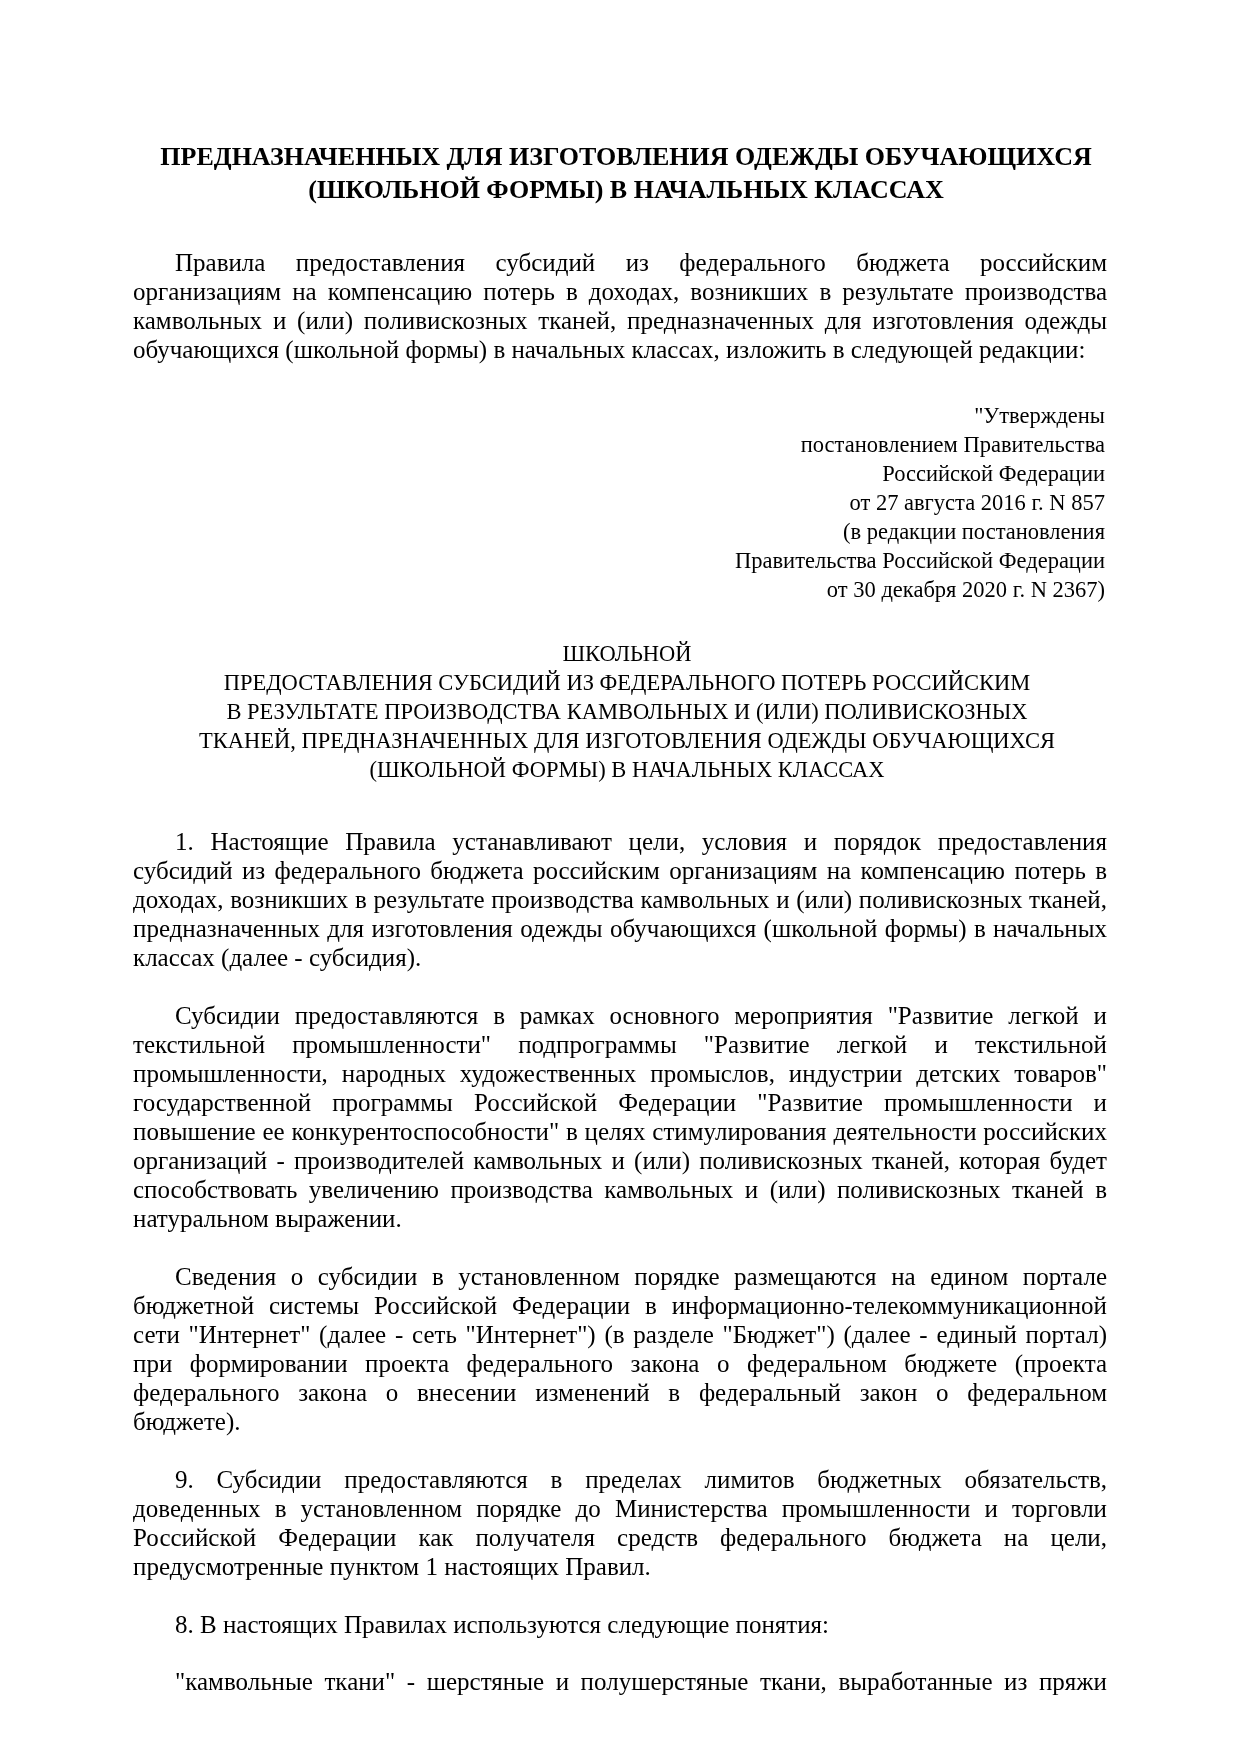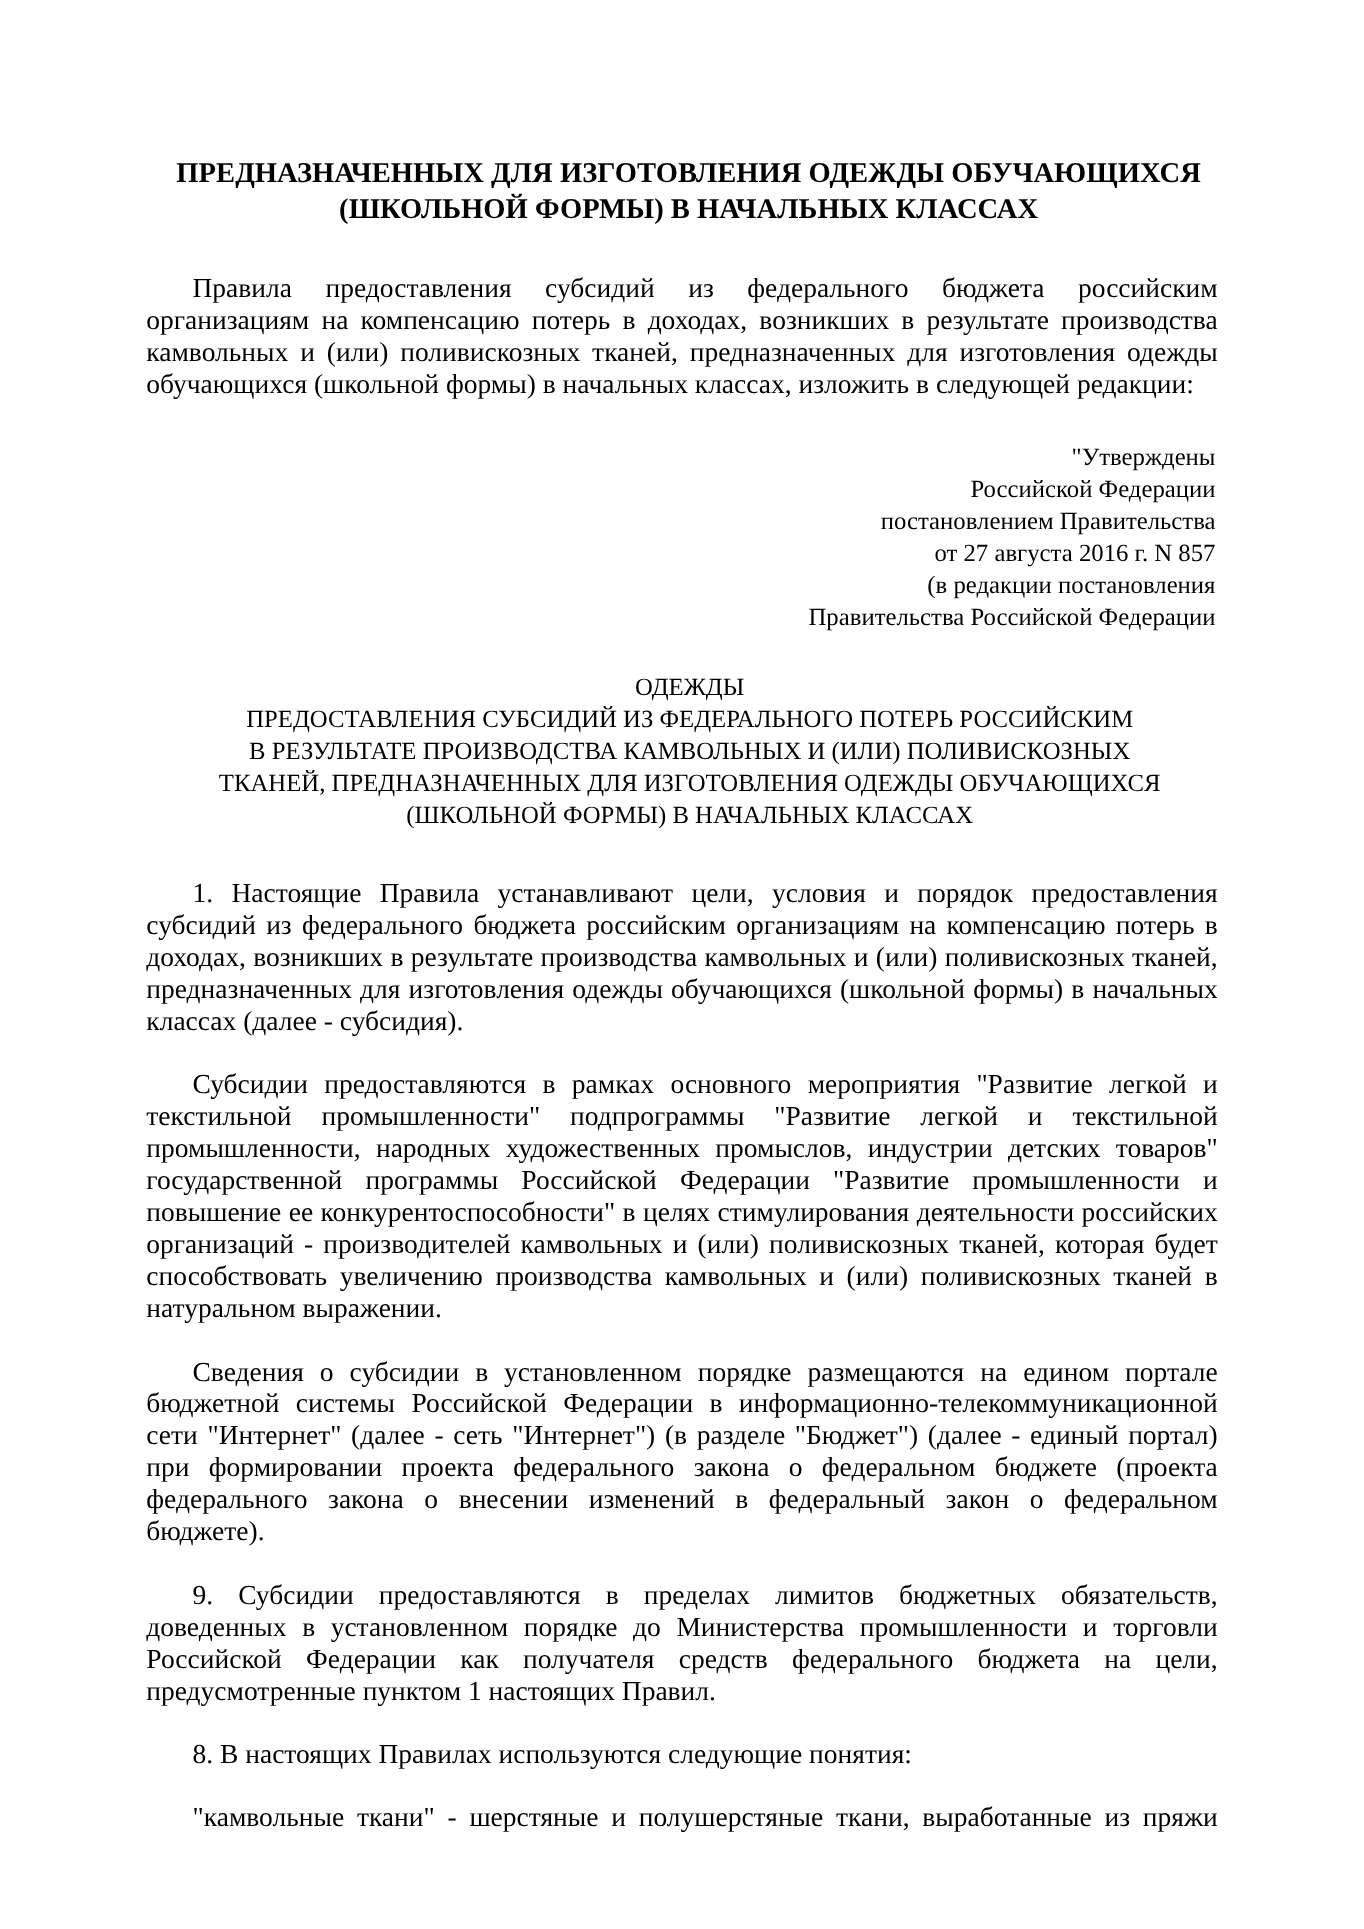--- a/index.html
+++ b/index.html
@@ -74,29 +74,30 @@
 
     <h1 class="doc-heading">
       <span class="line">ПРЕДНАЗНАЧЕННЫХ ДЛЯ ИЗГОТОВЛЕНИЯ ОДЕЖДЫ ОБУЧАЮЩИХСЯ</span>
       <span class="line">(ШКОЛЬНОЙ ФОРМЫ) В НАЧАЛЬНЫХ КЛАССАХ</span>
     </h1>
 
     <p class="indent intro">Правила предоставления субсидий из федерального бюджета российским организациям на компенсацию потерь в доходах, возникших в результате производства камвольных и (или) поливискозных тканей, предназначенных для изготовления одежды обучающихся (школьной формы) в начальных классах, изложить в следующей редакции:</p>
 
     <div class="approval">
       <span class="line">"Утверждены</span>
+      <span class="line">постановлением Правительства</span>
       <span class="line">Российской Федерации</span>
-      <span class="line">постановлением Правительства</span>
       <span class="line">от 27 августа 2016 г. N 857</span>
       <span class="line">(в редакции постановления</span>
       <span class="line">Правительства Российской Федерации</span>
+      <span class="line">от 30 декабря 2020 г. N 2367)</span>
     </div>
 
     <div class="rules-title">
-      <span class="line">ОДЕЖДЫ</span>
+      <span class="line">ШКОЛЬНОЙ</span>
       <span class="line">ПРЕДОСТАВЛЕНИЯ СУБСИДИЙ ИЗ ФЕДЕРАЛЬНОГО ПОТЕРЬ РОССИЙСКИМ</span>
       <span class="line">В РЕЗУЛЬТАТЕ ПРОИЗВОДСТВА КАМВОЛЬНЫХ И (ИЛИ) ПОЛИВИСКОЗНЫХ</span>
       <span class="line">ТКАНЕЙ, ПРЕДНАЗНАЧЕННЫХ ДЛЯ ИЗГОТОВЛЕНИЯ ОДЕЖДЫ ОБУЧАЮЩИХСЯ</span>
       <span class="line">(ШКОЛЬНОЙ ФОРМЫ) В НАЧАЛЬНЫХ КЛАССАХ</span>
     </div>
 
     <p class="indent p1">1. Настоящие Правила устанавливают цели, условия и порядок предоставления субсидий из федерального бюджета российским организациям на компенсацию потерь в доходах, возникших в результате производства камвольных и (или) поливискозных тканей, предназначенных для изготовления одежды обучающихся (школьной формы) в начальных классах (далее - субсидия).</p>
     <p class="indent gap">Субсидии предоставляются в рамках основного мероприятия "Развитие легкой и текстильной промышленности" подпрограммы "Развитие легкой и текстильной промышленности, народных художественных промыслов, индустрии детских товаров" государственной программы Российской Федерации "Развитие промышленности и повышение ее конкурентоспособности" в целях стимулирования деятельности российских организаций - производителей камвольных и (или) поливискозных тканей, которая будет способствовать увеличению производства камвольных и (или) поливискозных тканей в натуральном выражении.</p>
     <p class="indent gap">Сведения о субсидии в установленном порядке размещаются на едином портале бюджетной системы Российской Федерации в информационно-телекоммуникационной сети "Интернет" (далее - сеть "Интернет") (в разделе "Бюджет") (далее - единый портал) при формировании проекта федерального закона о федеральном бюджете (проекта федерального закона о внесении изменений в федеральный закон о федеральном бюджете).</p>
     <p class="indent gap">9. Субсидии предоставляются в пределах лимитов бюджетных обязательств, доведенных в установленном порядке до Министерства промышленности и торговли Российской Федерации как получателя средств федерального бюджета на цели, предусмотренные пунктом 1 настоящих Правил.</p>

